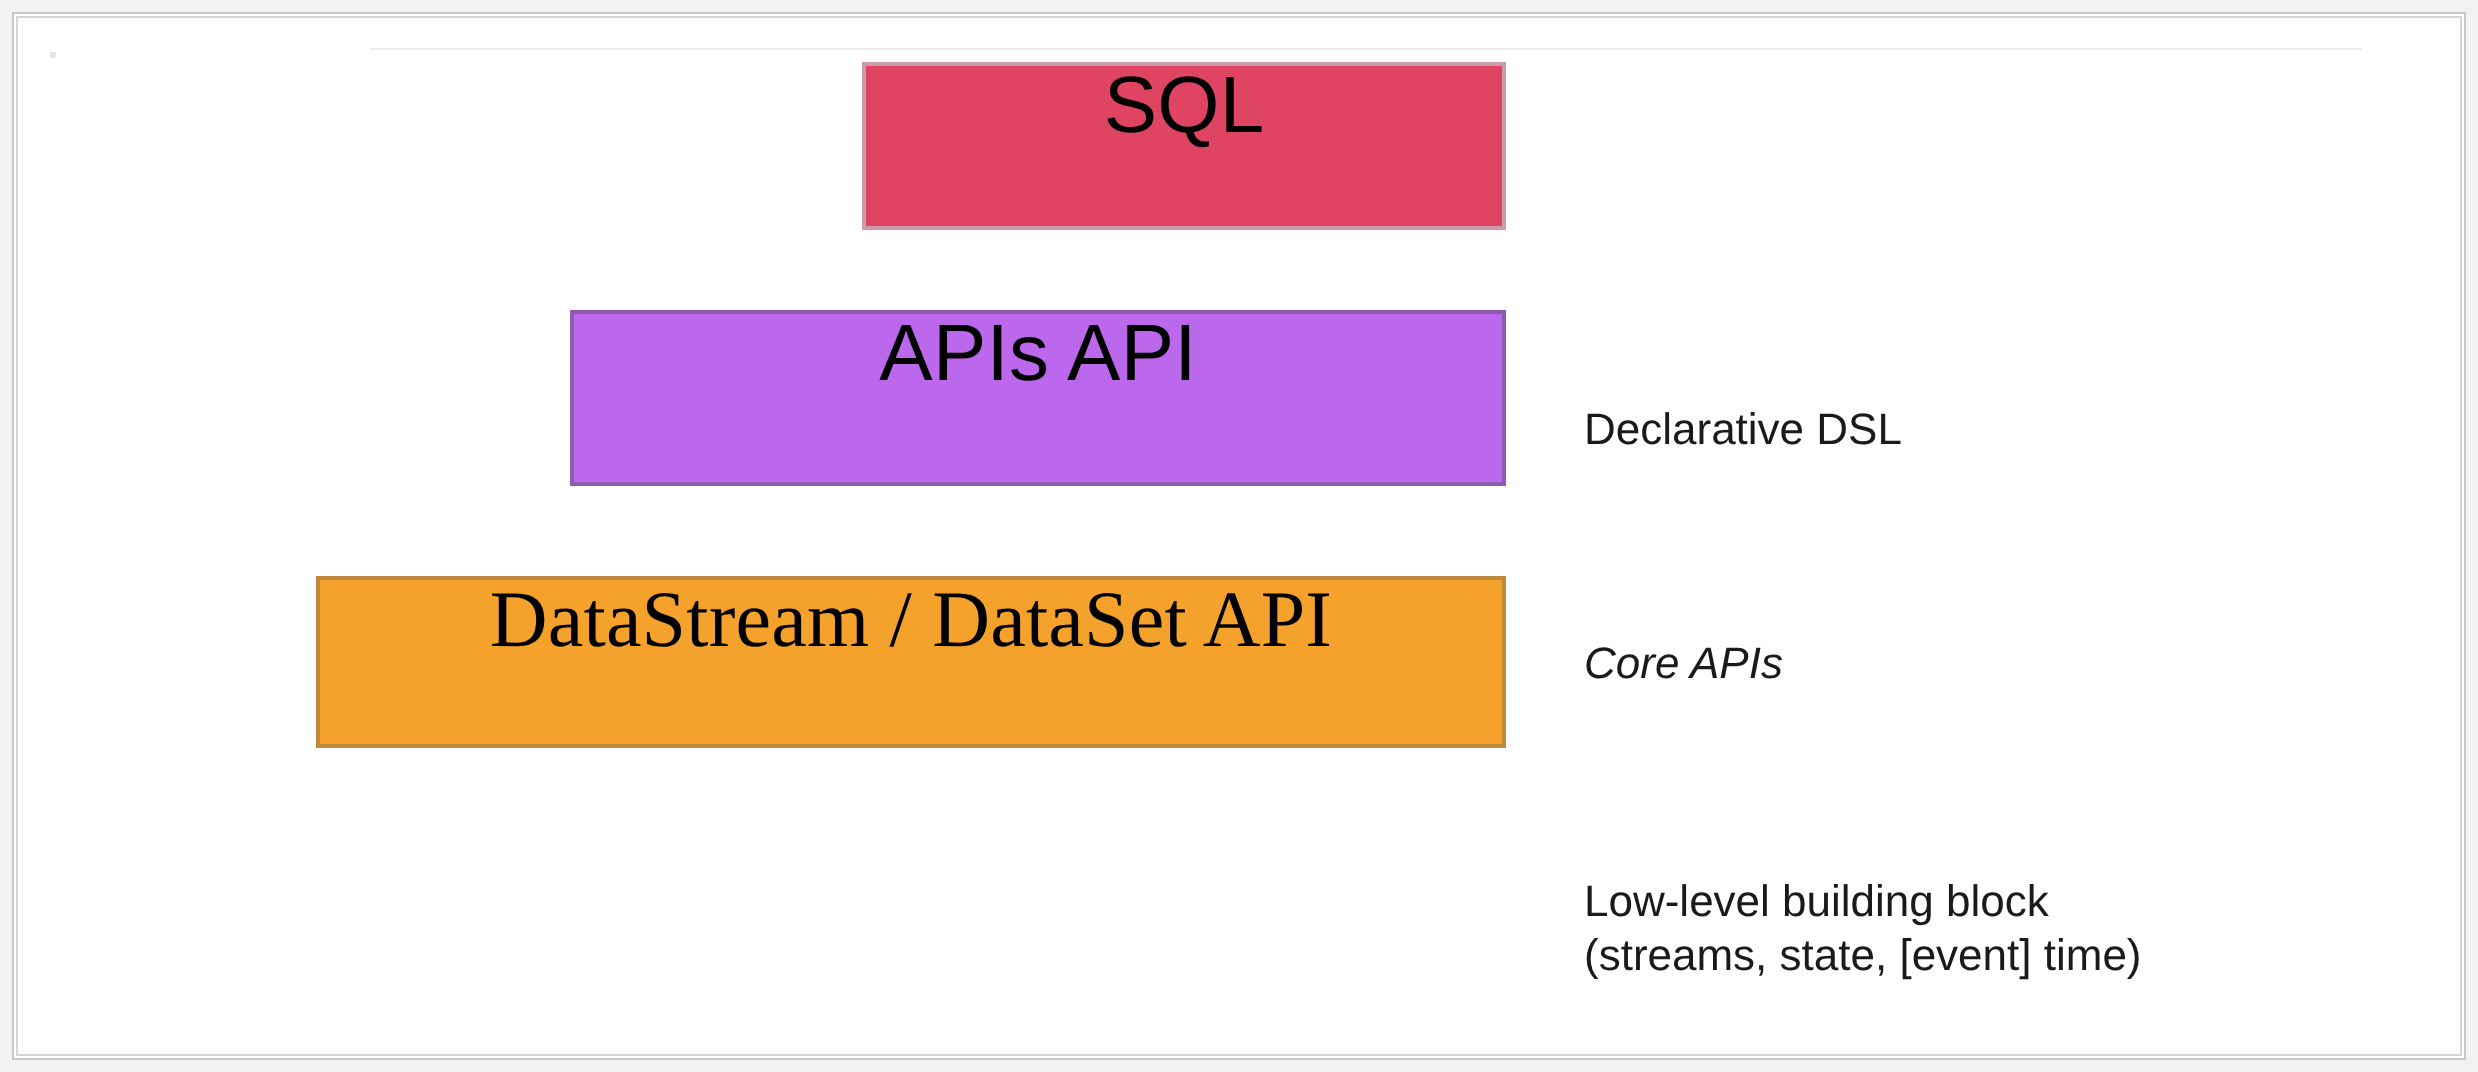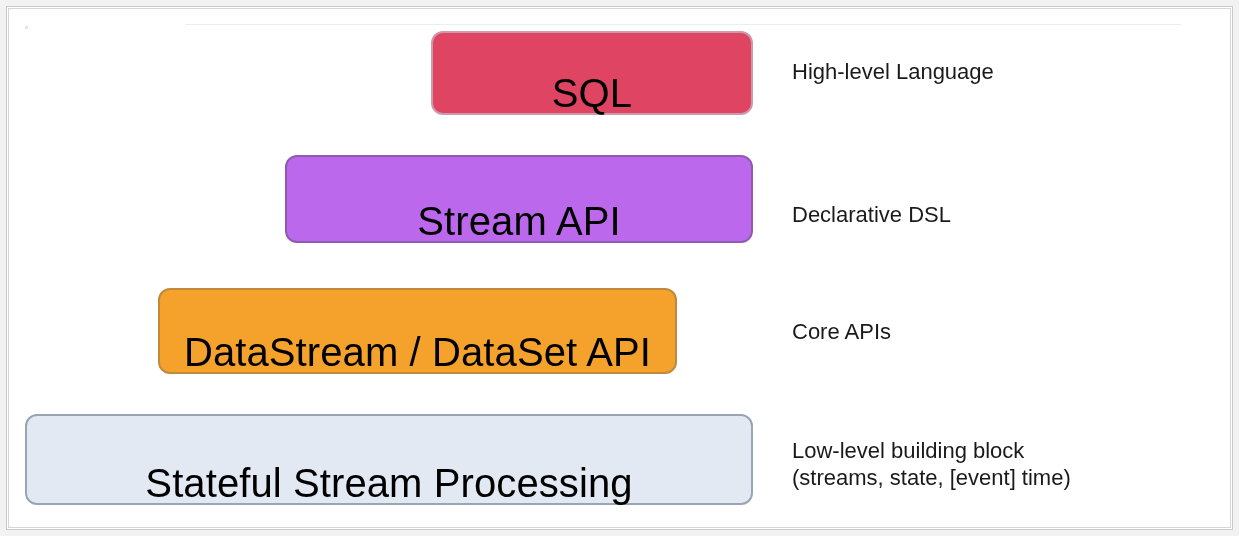--- a/index.html
+++ b/index.html
@@ -67,27 +67,26 @@
     left: 0;
     top: 0;
     width: 1239px;
     height: 536px;
   }
 
   .layer-bar {
     position: absolute;
     box-sizing: border-box;
     display: flex;
-    align-items: flex-end;
+    align-items: flex-start;
     justify-content: center;
     border-width: 2px;
     border-style: solid;
     color: #000000;
     white-space: nowrap;
-    border-radius: 12px;
   }
   .layer-bar .bar-label {
     line-height: 1;
     letter-spacing: 0.1px;
   }
 
   
   .bar-sql {
     left: 431px;  top: 31px;
     width: 322px; height: 84px;
@@ -97,75 +96,72 @@
   }
   .bar-table {
     left: 285px;  top: 155px;
     width: 468px; height: 88px;
     background: #bc68ec;
     border-color: #8f5ab0;
     font-size: 40px;
   }
   .bar-datastream {
     left: 158px;  top: 288px;
-    width: 519px; height: 86px;
+    width: 595px; height: 86px;
     background: #f4a22c;
     border-color: #c08a3c;
     font-size: 40px;
+    font-family: Liberation Serif, serif;
   }
   .bar-stateful {
     left: 25px;   top: 414px;
     width: 728px; height: 91px;
     background: #e3e9f2;
     border-color: #9aa5b4;
     font-size: 40px;
   }
 
   
   .side-note {
     position: absolute;
     left: 792px;
     color: #1a1a1a;
     font-size: 22px;
     line-height: 27px;
     white-space: pre-line;
   }
   .note-sql        { top: 58px; }
   .note-table      { top: 190px; margin-top: 11px; }
-  .note-datastream { top: 318px; }
+  .note-datastream { top: 318px; font-style: italic; }
   .note-stateful   { top: 437px; }
 </style>
 </head>
 <body>
 
 <div class="page">
 
   <div class="frame-outer"></div>
   <div class="frame-inner"></div>
 
   <div class="hairline"></div>
   <div class="speck"></div>
 
   <div class="diagram">
 
     <div class="layer-bar bar-sql">
       <span class="bar-label">SQL</span>
     </div>
-    <div class="side-note note-sql">High-level Language</div>
 
     <div class="layer-bar bar-table">
-      <span class="bar-label">Stream API</span>
+      <span class="bar-label">APIs API</span>
     </div>
     <div class="side-note note-table">Declarative DSL</div>
 
     <div class="layer-bar bar-datastream">
       <span class="bar-label">DataStream / DataSet API</span>
     </div>
     <div class="side-note note-datastream">Core APIs</div>
 
-    <div class="layer-bar bar-stateful">
-      <span class="bar-label">Stateful Stream Processing</span>
-    </div>
     <div class="side-note note-stateful">Low-level building block
 (streams, state, [event] time)</div>
 
   </div>
 </div>
 
 </body></html>

